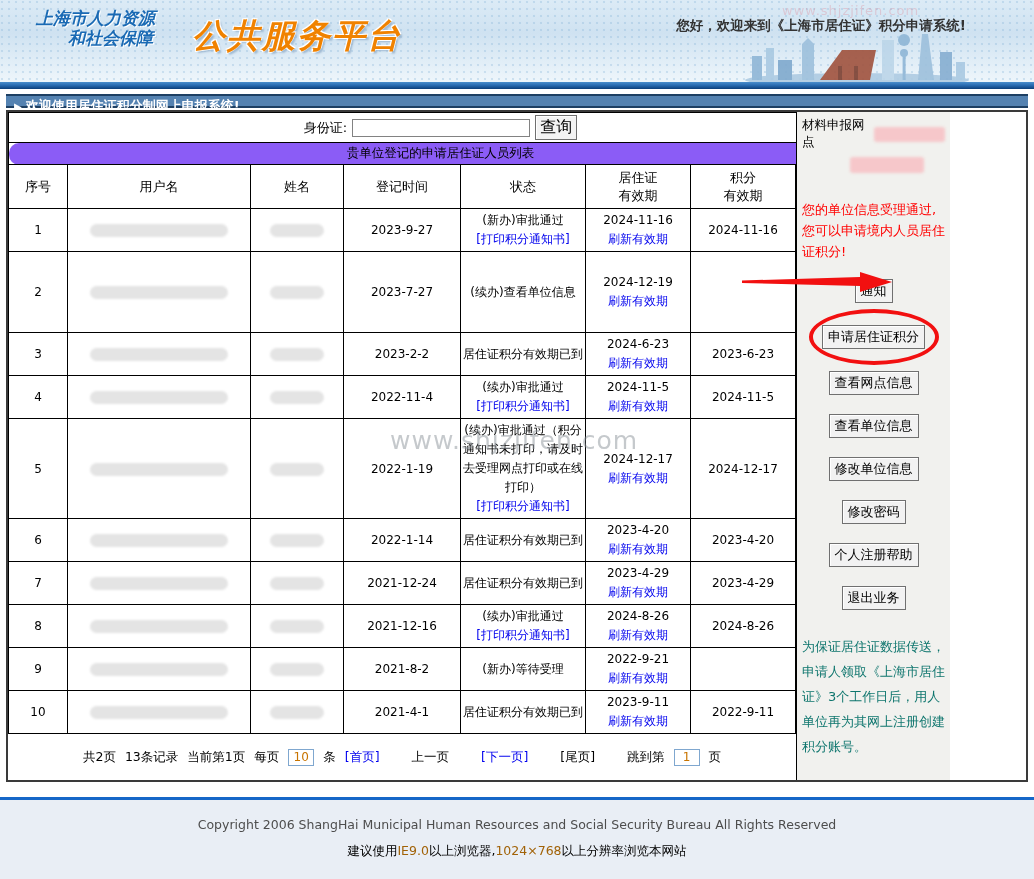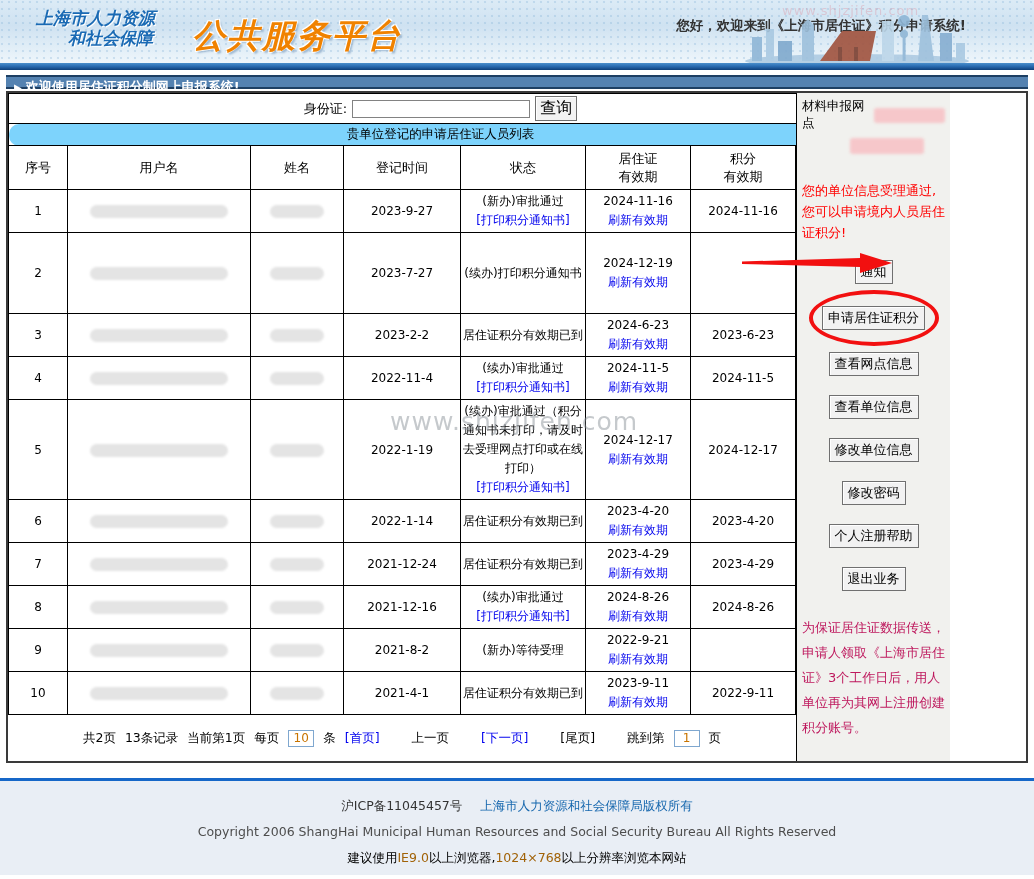--- a/index.html
+++ b/index.html
@@ -1,20 +1,20 @@
 <!DOCTYPE html>
 <html><head>
 <meta charset="utf-8">
 <style>
   * { margin:0; padding:0; box-sizing:border-box; }
   html,body { width:1034px; background:#fff; font-family:"DejaVu Sans","Liberation Sans",sans-serif; }
   body { position:relative; height:879px; overflow:hidden; color:#000; }
 
   
-  .hdr { position:relative; height:63px;
+  .hdr { position:relative; height:82px;
     background:
       radial-gradient(circle at 2px 2px, rgba(120,170,210,.28) 1px, transparent 1.6px),
       linear-gradient(180deg,#dcebf6 0%,#cfe2f1 40%,#eef6fb 100%);
     background-size:7px 7px, 100% 100%;
     overflow:hidden;
   }
   .logo { position:absolute; left:36px; top:9px; font-style:italic; font-weight:bold; line-height:1.15;
           color:#1a6ab4; font-size:17px; text-shadow:1px 1px 0 #ffffff; }
   .logo .l2 { text-align:right; padding-right:2px; }
   .logo-platform { position:absolute; left:192px; top:14px; font-style:italic; font-weight:bold;
@@ -35,21 +35,21 @@
   .content { position:relative; margin:2px 6px 0 6px; border:2px solid #3a3a3a; display:flex; background:#fff; }
   .main { width:788px; }
 
   table.grid { width:864px; border-collapse:collapse; table-layout:fixed; font-size:12px; }
   table.grid td, table.grid th { border:1px solid #000; text-align:center; vertical-align:middle; padding:2px; }
   tr.search-row td { border-bottom:1px solid #000; height:27px; }
   .search-inner { display:flex; align-items:center; justify-content:center; gap:5px; font-size:13px; }
   .search-inner input { width:178px; height:18px; border:1px solid #828282; font-size:12px; padding:0 2px; }
   .btn { font-size:16px; background:#f3f3f3; border:1px solid #6f6f6f; padding:1px 4px;
          box-shadow:inset 1px 1px 0 #fff; color:#000; cursor:pointer; font-family:inherit; }
-  tr.caption-row td { background:#7dd3fc; height:21px; font-size:12.5px;border-radius:10px; }
+  tr.caption-row td { background:#8b5cf6; height:21px; font-size:12.5px;border-radius:10px; }
   tr.head-row th { height:44px; font-weight:normal; font-size:13px; white-space:pre-line; background:#fff; }
   a.blue { color:#0000ee; text-decoration:none; cursor:pointer; }
   .cell-line { line-height:19px; }
   .status-cell { line-height:18px; }
   .redact { display:inline-block; height:13px; border-radius:7px;
             background:#e4e4e4; filter:blur(1.3px); vertical-align:middle; }
   .redact.u { width:138px; } .redact.n { width:54px; }
   tr.data-row td { height:42px; }
 
   .pagination { height:46px; display:flex; align-items:center; justify-content:center; gap:9px;
@@ -68,21 +68,21 @@
   .pb1 { width:78px; height:15px; } .pb2 { width:74px; height:16px; margin:6px auto 0 48px; }
   .side-alert { margin-top:26px; color:#ff0000; font-size:13px; line-height:21px; }
   .side-btn-wrap { text-align:center; }
   .side-btn { font-size:13px; background:#f2f2f2; border:1px solid #707070; padding:2px 5px;
               box-shadow:inset 1px 1px 0 #fff; cursor:pointer; font-family:inherit; color:#000; }
   .mt1{margin-top:17px;} .mt2{margin-top:22px;} .mt3{margin-top:19px;}
   .apply-wrap { position:relative; display:inline-block; margin-top:22px; }
   .red-ellipse { position:absolute; left:50%; top:50%; transform:translate(-50%,-50%);
                  width:130px; height:56px; border:4px solid #f21010; border-radius:50%;
                  pointer-events:none; }
-  .side-note { margin-top:24px; color:#be185d; font-size:13px; line-height:25px; }
+  .side-note { margin-top:24px; color:#0f766e; font-size:13px; line-height:25px; }
 
   
   .arrow-svg { position:absolute; top:159px; right:132px; pointer-events:none; }
   .wm-center { position:absolute; left:382px; top:314px; font-size:25px; color:#8d949b; opacity:.5;
                letter-spacing:1px; pointer-events:none; }
 
   
   .footer-line { margin-top:15px; height:3px; background:#1667c8; }
   .footer { background:#e9eef5; height:94px; text-align:center; padding-top:12px; font-size:12.5px; }
   .footer .row { line-height:26px; }
@@ -180,21 +180,21 @@
             </td>
             <td>2024-11-16</td>
             <td></td>
           </tr>
           <tr class="data-row">
             <td>2</td>
             <td><span class="redact u"></span></td>
             <td><span class="redact n"></span></td>
             <td>2023-7-27</td>
             <td class="status-cell">
-              <div class="cell-line">(续办)打印积分通知书</div>
+              <div class="cell-line">(续办)查看单位信息</div>
             </td>
             <td>
               <div class="cell-line">2024-12-19</div>
               <div class="cell-line"><a class="blue">刷新有效期</a></div>
             </td>
             <td></td>
             <td>
               <div class="cell-line"><a class="blue">查看</a></div>
               <div class="cell-line"><a class="blue">审核</a></div>
               <div class="cell-line"><a class="blue">修改</a></div>
@@ -378,21 +378,17 @@
   </div>
 
   <svg class="arrow-svg" width="152" height="22" viewBox="0 0 152 22">
     <polygon points="0,9.5 118,6 118,1 150,11 118,21 118,15 0,12" fill="#f21010"></polygon>
   </svg>
   <div class="wm-center">www.shjzjifen.com</div>
 </div>
 
 <div class="footer-line"></div>
 <div class="footer">
-  <div class="row">
-    <span class="icp">沪ICP备11045457号</span>
-    <a class="cn-link">上海市人力资源和社会保障局版权所有</a>
-  </div>
   <div class="row copy-en">Copyright 2006 ShangHai Municipal Human Resources and Social Security Bureau All Rights Reserved</div>
   <div class="row">
     <span>建议使用</span><span class="orange">IE9.0</span><span>以上浏览器,</span><span class="orange">1024×768</span><span>以上分辨率浏览本网站</span>
   </div>
 </div>
 
 </body></html>

